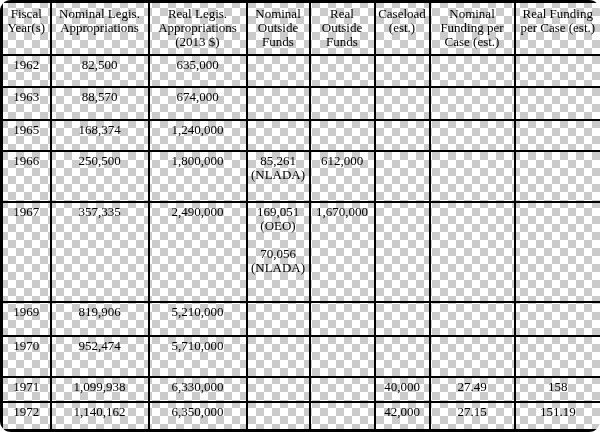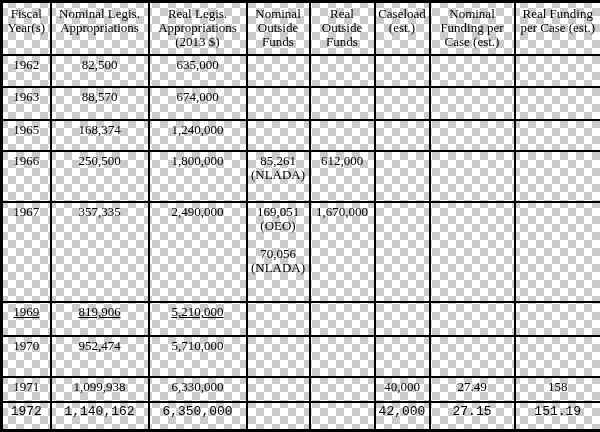--- a/index.html
+++ b/index.html
@@ -10,20 +10,21 @@
   }
   html,body{margin:0;padding:0;}
   .canvas{
     position:relative;
     width:600px;height:432px;
     overflow:hidden;
     background-color:var(--checker-light);
     background-image:conic-gradient(var(--checker-dark) 25%, var(--checker-light) 0 50%, var(--checker-dark) 0 75%, var(--checker-light) 0);
     background-size:16px 16px;
     background-position:0 0;
+    border-radius:11px;
   }
   table.funding{
     position:absolute;left:0;top:0;
     width:600px;height:432px;
     border-collapse:collapse;
     table-layout:fixed;
     border:3px solid var(--grid);
     font-family:"Liberation Serif","DejaVu Serif",serif;
     font-size:13px;
     line-height:14px;
@@ -133,21 +134,21 @@
           <td>169,051
 (OEO)
 
 70,056
 (NLADA)</td>
           <td>1,670,000</td>
           <td></td>
           <td></td>
           <td></td>
         </tr>
-        <tr style="height: 25px; text-decoration: underline;">
+        <tr style="height: 25px;">
           <td>1969</td>
           <td>819,906</td>
           <td>5,210,000</td>
           <td></td>
           <td></td>
           <td></td>
           <td></td>
           <td></td>
         </tr>
         <tr style="height: 30px;">
@@ -163,21 +164,21 @@
         <tr style="height: 15px;">
           <td>1971</td>
           <td>1,099,938</td>
           <td>6,330,000</td>
           <td></td>
           <td></td>
           <td>40,000</td>
           <td>27.49</td>
           <td>158</td>
         </tr>
-        <tr style="height: 21px; font-family: Liberation Mono, monospace;">
+        <tr style="height: 21px;">
           <td>1972</td>
           <td>1,140,162</td>
           <td>6,350,000</td>
           <td></td>
           <td></td>
           <td>42,000</td>
           <td>27.15</td>
           <td>151.19</td>
         </tr>
       </tbody>

